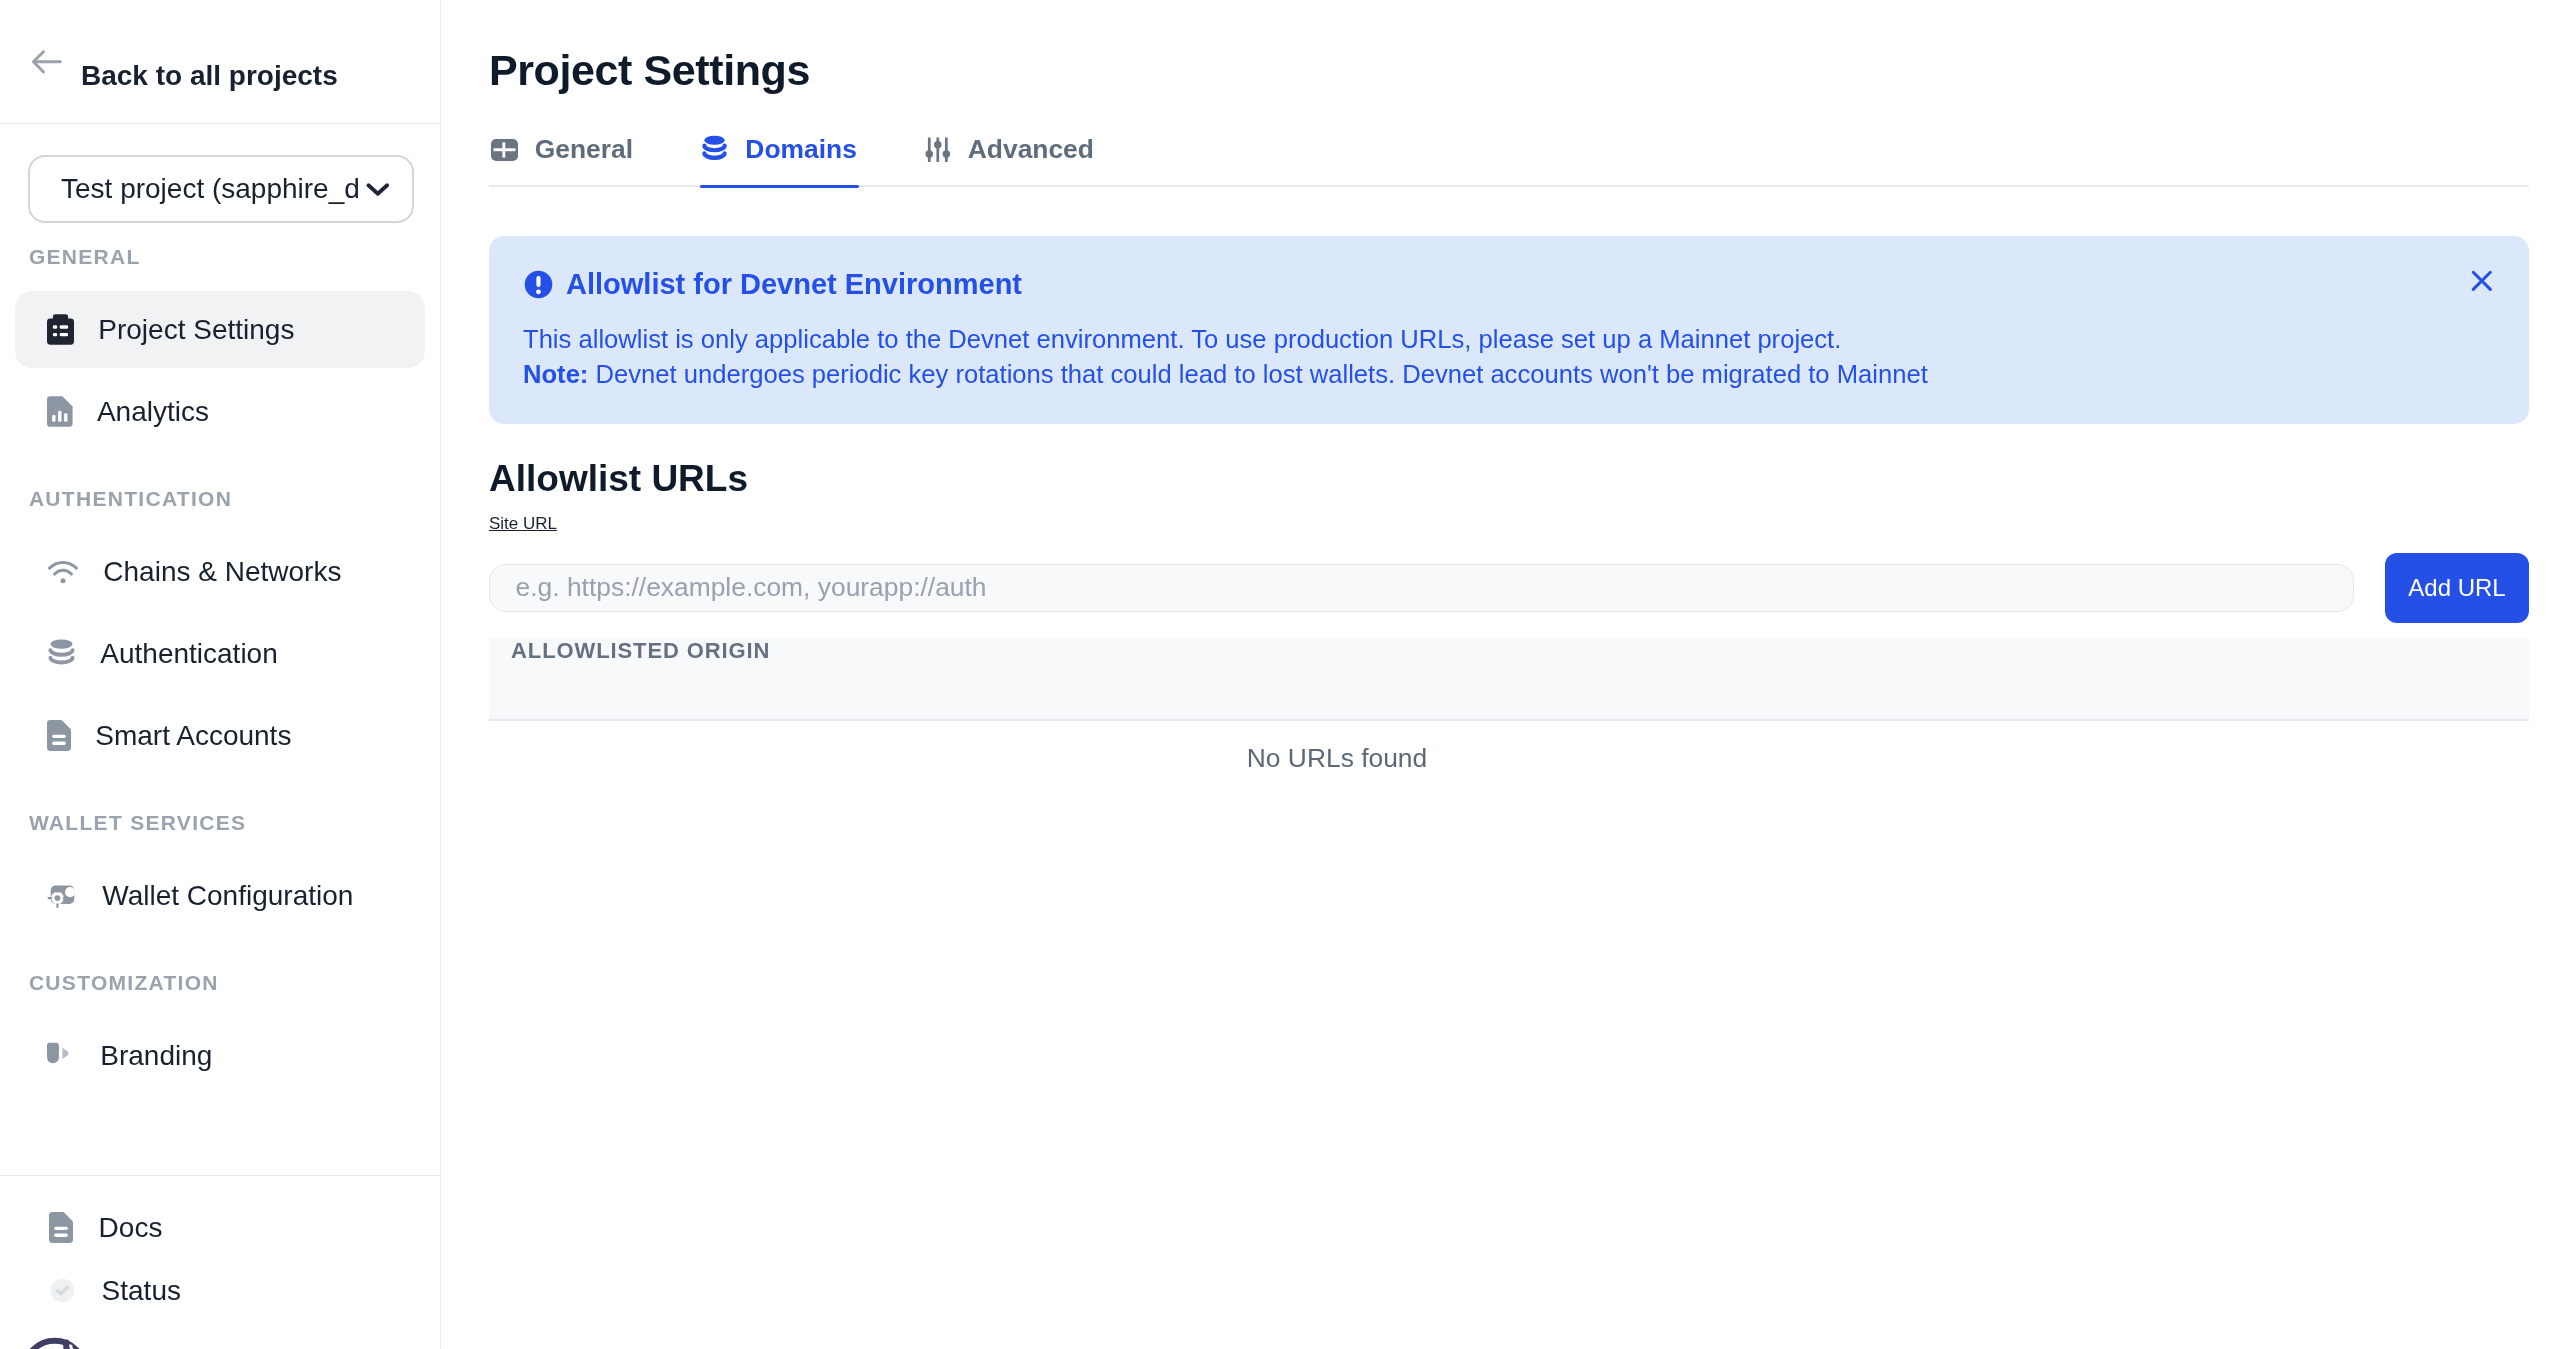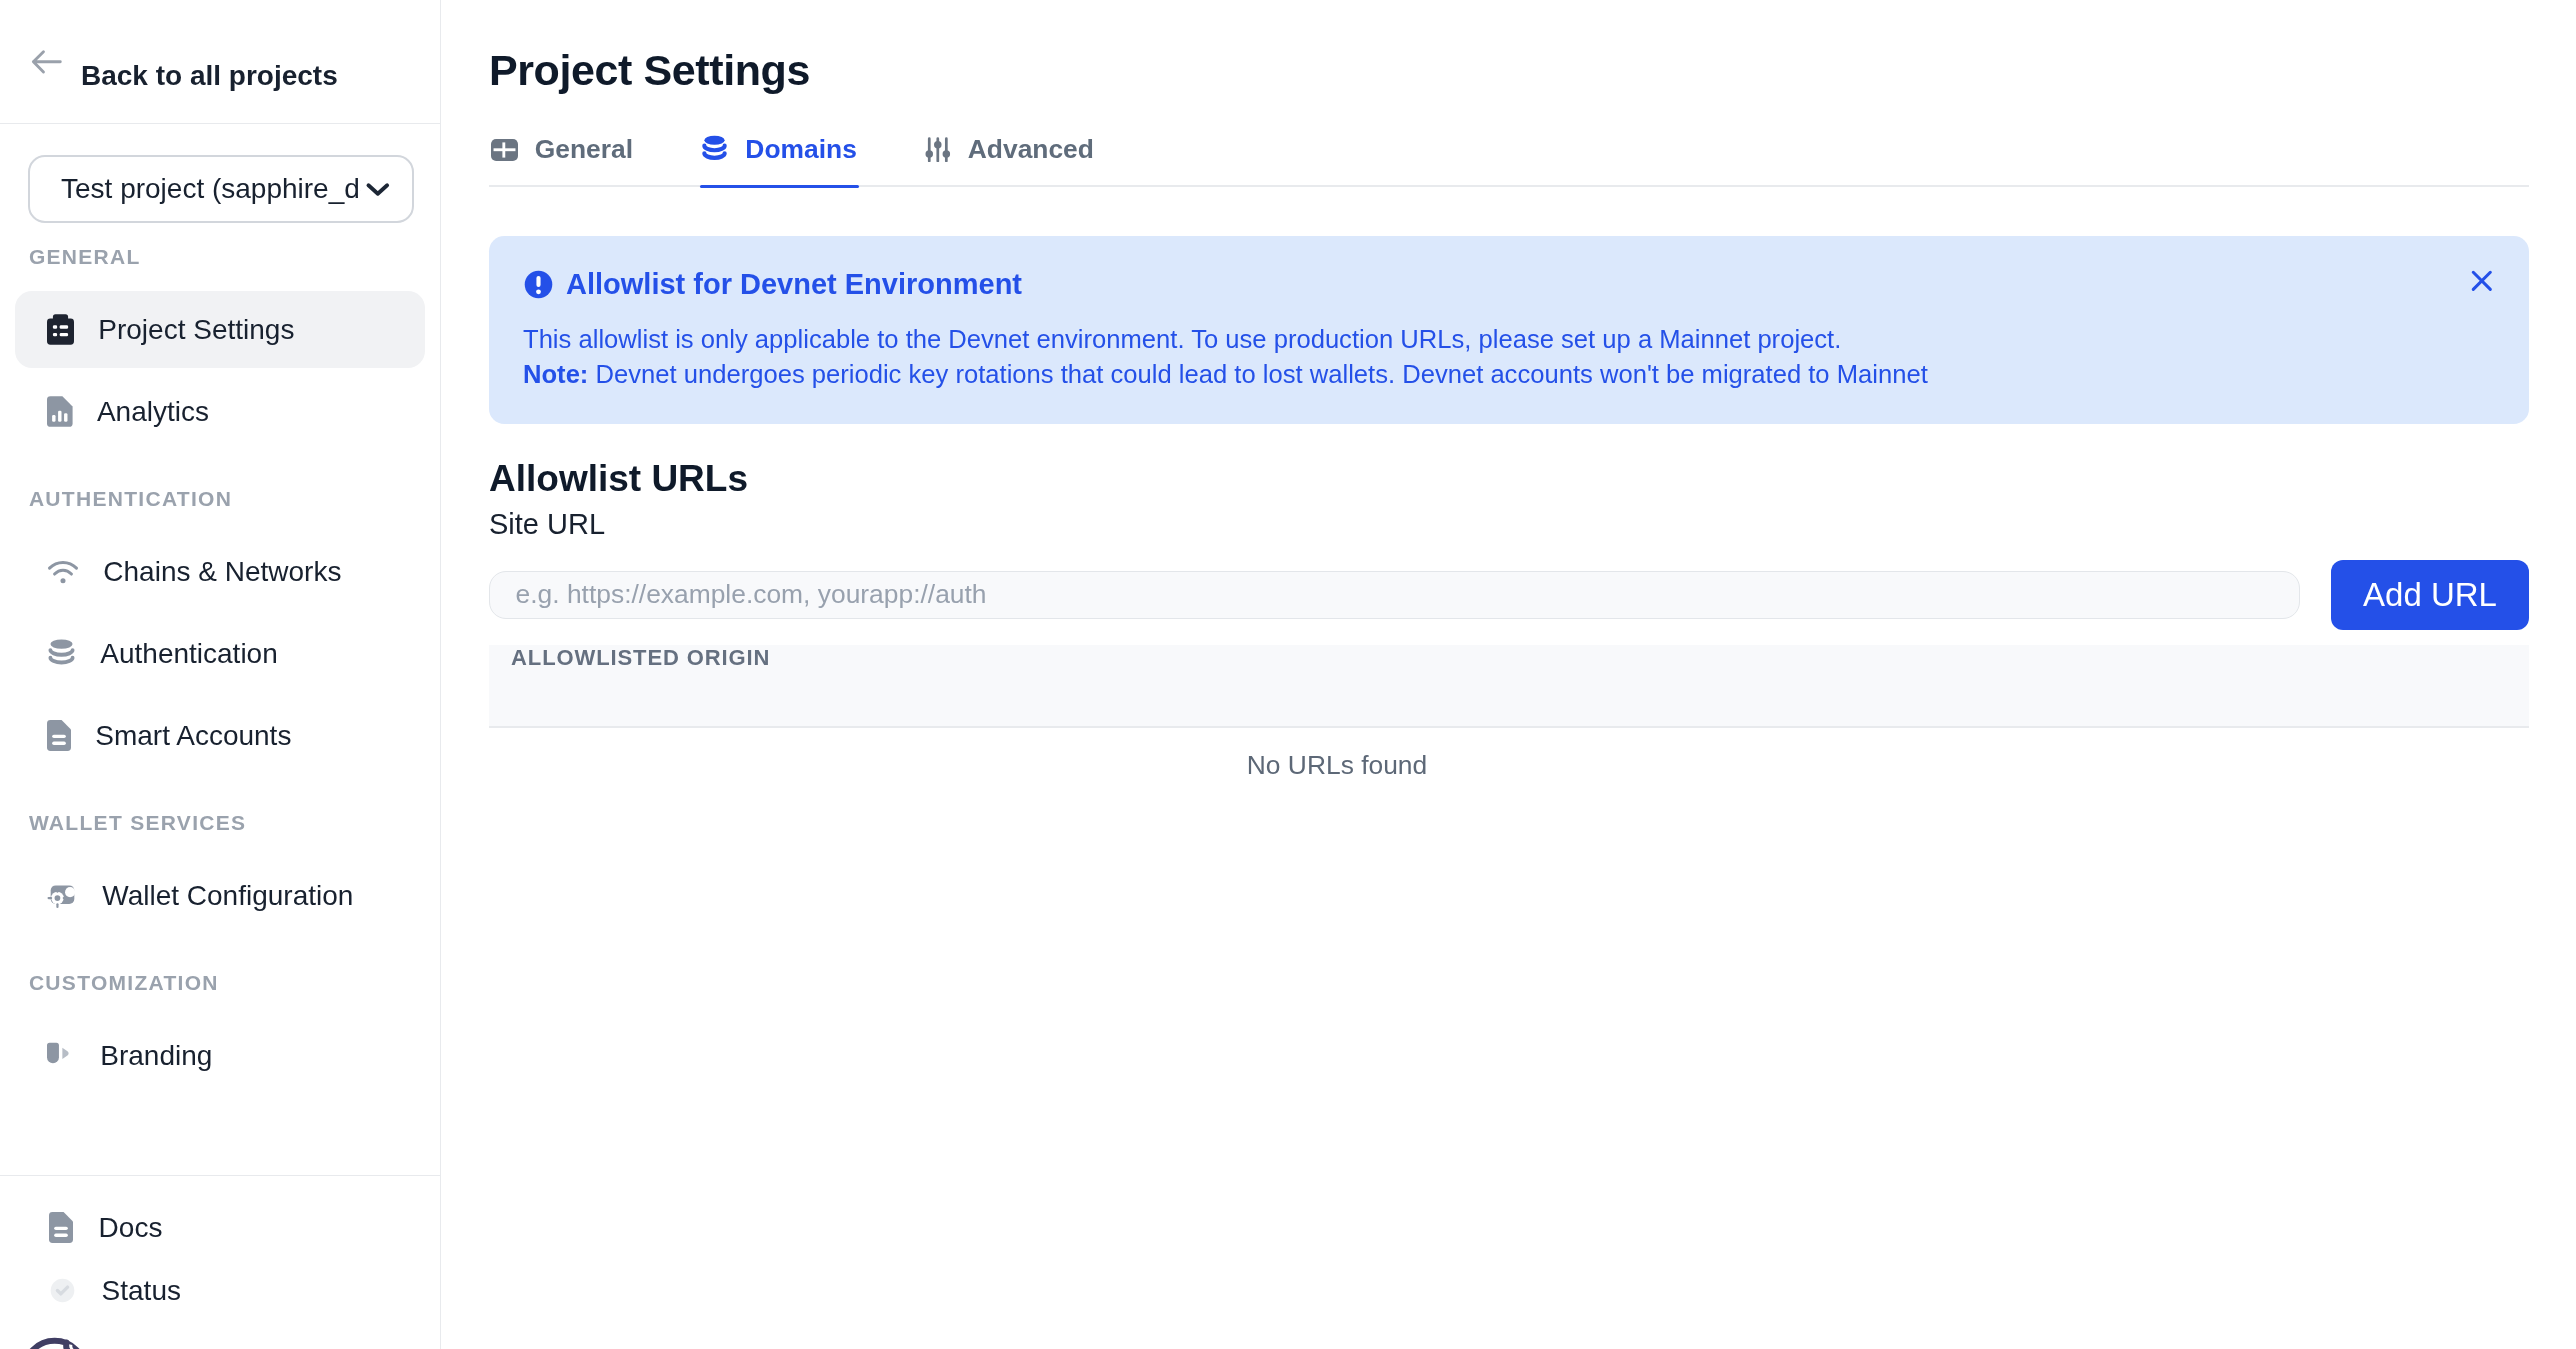--- a/index.html
+++ b/index.html
@@ -53,30 +53,30 @@
   .banner { margin-top:49px; background:var(--banner-bg,#dbe8fc); border-radius:15.3px;
     padding:32px 34px; position:relative; }
   .banner-title-row { display:flex; align-items:center; gap:12px; }
   .banner-title { font-size:29px; font-weight:600; color:var(--accent,#2450e8); }
   .banner-body { margin-top:20.4px; font-size:25.6px; line-height:35px; color:var(--accent,#2450e8); }
   .banner-body .bold { font-weight:700; }
   .banner-close { position:absolute; top:29px; right:32px; width:31px; height:31px;
     cursor:pointer; display:flex; align-items:center; justify-content:center; }
 
   .section-heading { margin-top:34px; font-size:37px; font-weight:700; color:#0f1a2a; }
-  .field-label { margin-top:8px; font-size:29px; color:var(--text-dark,#18212f); }
+  .field-label { margin-top:14px; font-size:17px; color:var(--text-dark,#18212f);text-decoration:underline; }
 
   .url-row { margin-top:19px; display:flex; align-items:center; }
   .url-input { flex:1; height:48px; background:var(--input-bg,#f8f9fb);
     border:1.7px solid var(--input-border,#e3e6ea); border-radius:17px;
     padding:0 25.6px; font-size:26.4px; color:var(--text-dark,#18212f);
     font-family:"Liberation Sans", sans-serif; outline:none; }
   .url-input::placeholder { color:var(--placeholder,#98a1ae); }
-  .add-btn { width:198px; height:70px; margin-left:31px; background:var(--accent,#2450e8);
-    color:#fff; border:none; border-radius:12px; font-size:33px; font-weight:500;
+  .add-btn { width:144px; height:70px; margin-left:31px; background:var(--accent,#2450e8);
+    color:#fff; border:none; border-radius:12px; font-size:24px; font-weight:500;
     font-family:"Liberation Sans", sans-serif; cursor:pointer; }
 
   .table { margin-top:15.3px; }
   .thead { height:83px; background:var(--input-bg,#f8f9fb);
     border-bottom:2.6px solid var(--divider,#e8eaed); display:flex; align-items:flex-start;
     padding-left:22px; }
   .th-text { font-size:22px; font-weight:700; letter-spacing:0.9px; color:var(--th-text,#657080); }
   .empty-state { margin-top:22px; text-align:center; padding-right:344px;
     font-size:26.4px; color:var(--empty,#5d6877); }
 

